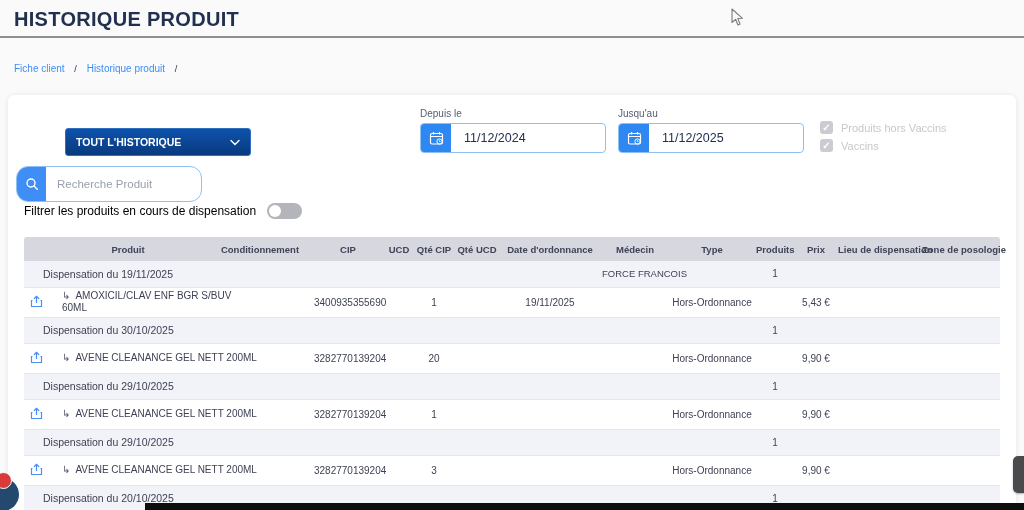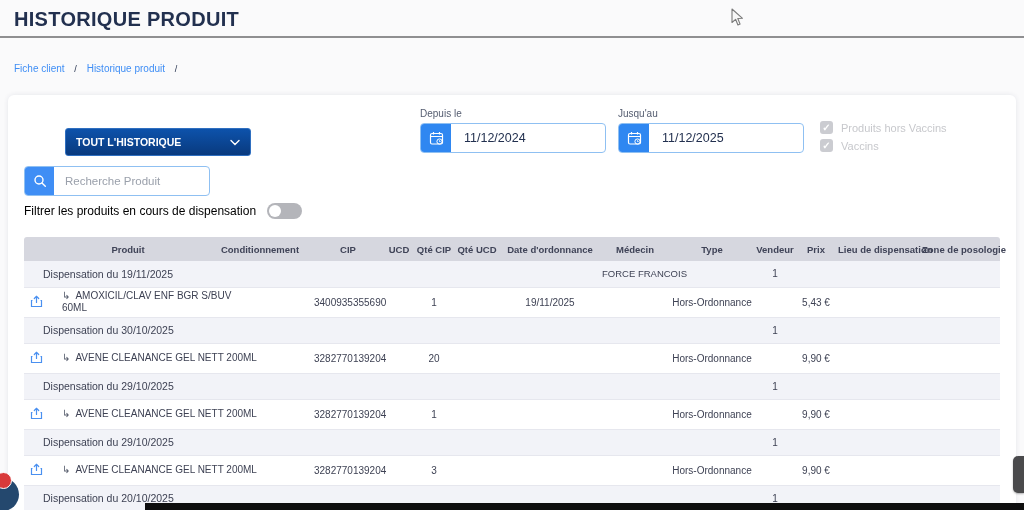--- a/index.html
+++ b/index.html
@@ -64,22 +64,22 @@
   .checks{position:absolute;left:812px;top:26px;}
   .chk{display:flex;align-items:center;gap:8px;font-size:11px;
     color:var(--disabled-text,#c7c8cc);margin-bottom:5px;cursor:default;}
   .chk .box{
     width:13px;height:13px;flex:0 0 13px;border-radius:3px;
     background:var(--disabled-grey,#cbccd1);color:#fff;
     font-size:10px;line-height:13px;text-align:center;font-weight:700;
   }
   
   .search{
-    position:absolute;left:16px;top:71px;width:186px;height:30px;box-sizing:border-box;
-    border:1px solid var(--field-border,#8fc0f2);border-radius:4px;
+    position:absolute;left:8px;top:71px;width:186px;height:36px;box-sizing:border-box;
+    border:1px solid var(--field-border,#8fc0f2);border-radius:12px;
     display:flex;overflow:hidden;background:#fff;
   }
   .search .sicon{width:29px;flex:0 0 29px;background:var(--accent-blue,#3f8ef5);
     display:flex;align-items:center;justify-content:center;cursor:pointer;}
   .search input{
     border:none;outline:none;flex:1;min-width:0;
     font-family:inherit;font-size:11.5px;color:#333;padding:0 0 0 11px;background:transparent;
   }
   .search input::placeholder{color:#9aa0ab;}
   
@@ -234,21 +234,21 @@
         <th></th>
         <th>Produit</th>
         <th>Conditionnement</th>
         <th>CIP</th>
         <th>UCD</th>
         <th>Qté CIP</th>
         <th>Qté UCD</th>
         <th>Date d'ordonnance</th>
         <th>Médecin</th>
         <th>Type</th>
-        <th>Vendeur</th>
+        <th>Produits</th>
         <th>Prix</th>
         <th>Lieu de dispensation</th>
         <th>Zone de posologie</th>
       </tr>
     </thead>
     <tbody>
         <tr class="row-group">
     <td class="cell-group-label" colspan="8">Dispensation du 19/11/2025</td>
     <td class="cell-medecin">FORCE FRANCOIS</td>
     <td></td>

